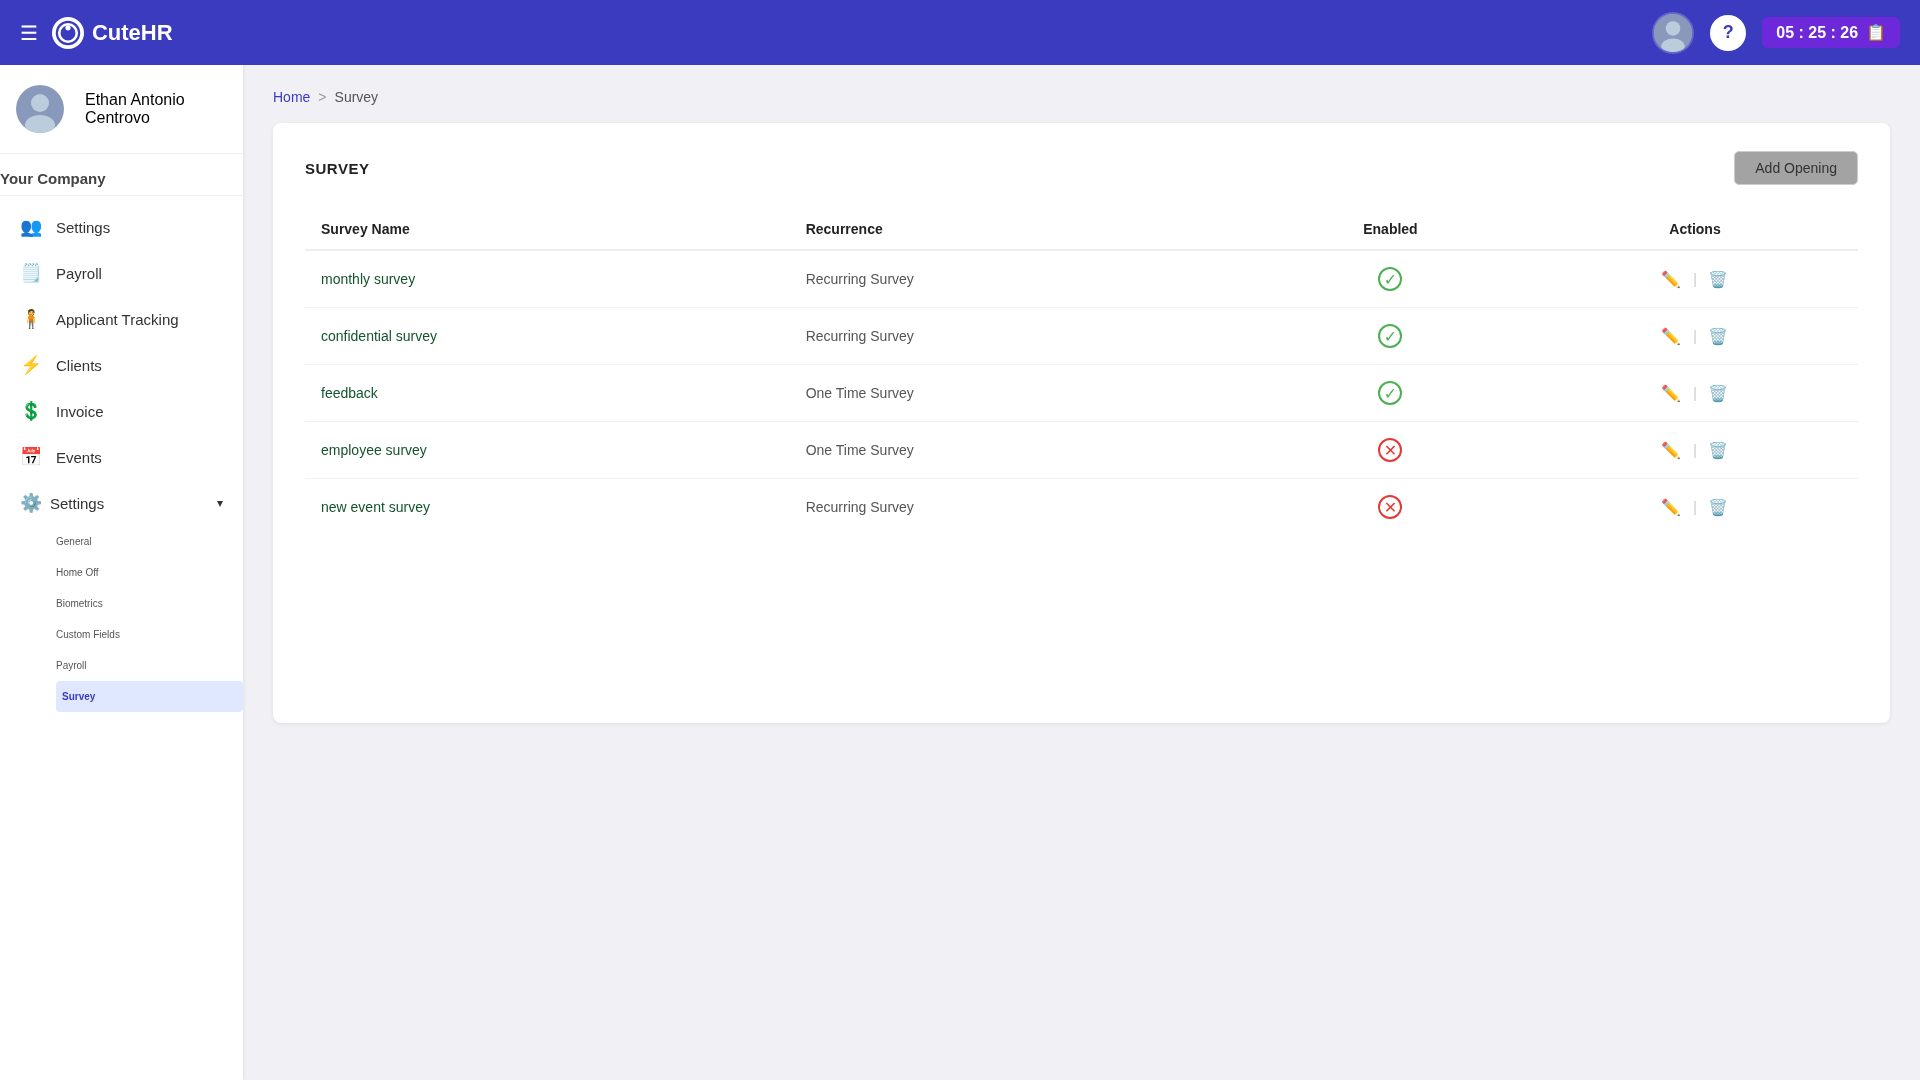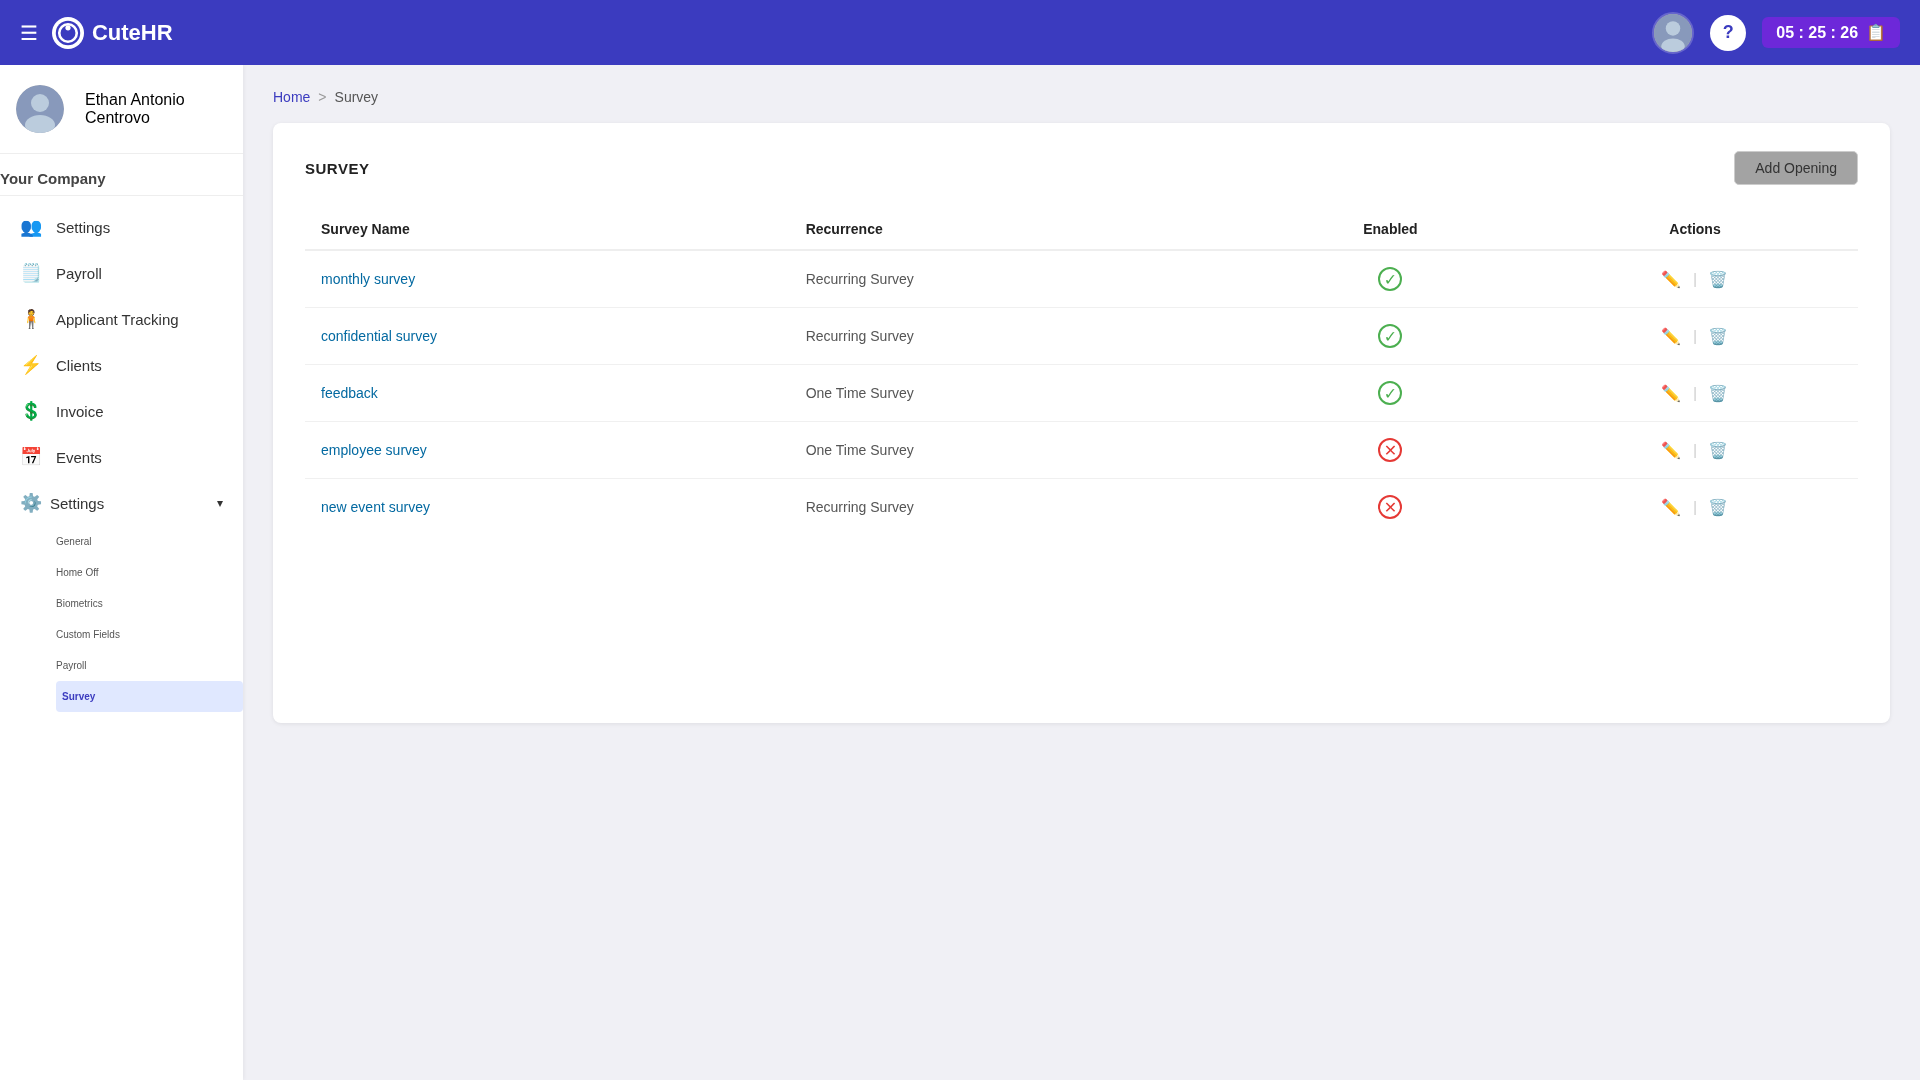--- a/index.html
+++ b/index.html
@@ -68,21 +68,21 @@
     .card-header { display: flex; align-items: center; justify-content: space-between; margin-bottom: 24px; }
     .card-title { font-size: 15px; font-weight: 700; color: #222; letter-spacing: 0.5px; text-transform: uppercase; }
     .add-btn { background: #a3a3a3; border: 1px solid #ccc; border-radius: 5px; padding: 8px 20px; font-size: 14px; color: #333; cursor: pointer; font-weight: 500; }
 
     
     .survey-table { width: 100%; border-collapse: collapse; }
     .survey-table th { text-align: left; padding: 12px 16px; font-size: 14px; font-weight: 700; color: #222; border-bottom: 2px solid #eee; }
     .survey-table th.center { text-align: center; }
     .survey-table td { padding: 16px 16px; font-size: 14px; color: #555; border-bottom: 1px solid #f0f0f0; vertical-align: middle; }
     .survey-table tr:last-child td { border-bottom: none; }
-    .survey-link { color: #0369a1; text-decoration: none; cursor: pointer; }
+    .survey-link { color: #14532d; text-decoration: none; cursor: pointer; }
     .enabled-cell { text-align: center; }
     .actions-cell { text-align: center; display: flex; align-items: center; justify-content: center; gap: 12px; }
     .icon-check-green { color: #4caf50; font-size: 22px; }
     .icon-cross-red { color: #e53935; font-size: 22px; }
     .edit-icon { color: #3b3bbf; cursor: pointer; font-size: 16px; }
     .delete-icon { color: #e57373; cursor: pointer; font-size: 16px; }
     .actions-sep { color: #ccc; }
   </style>
 </head>
 <body>

